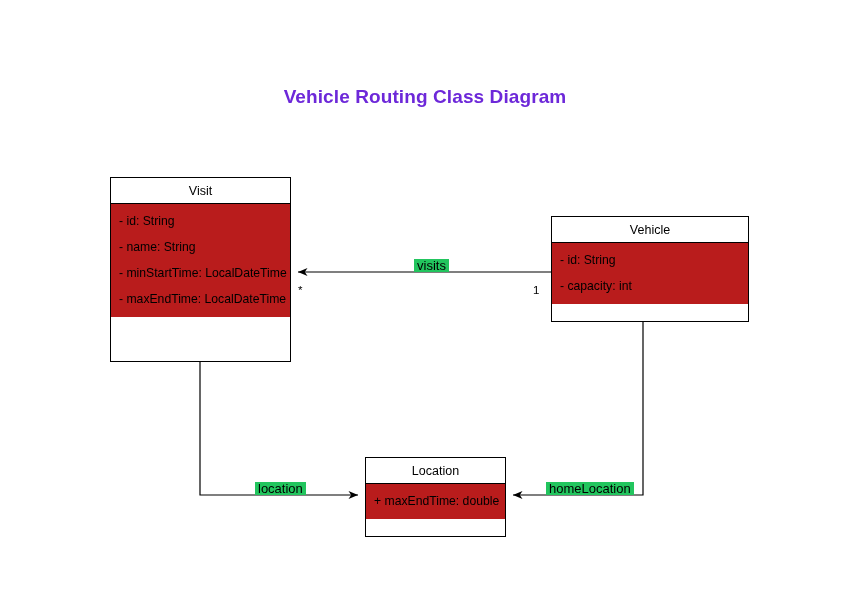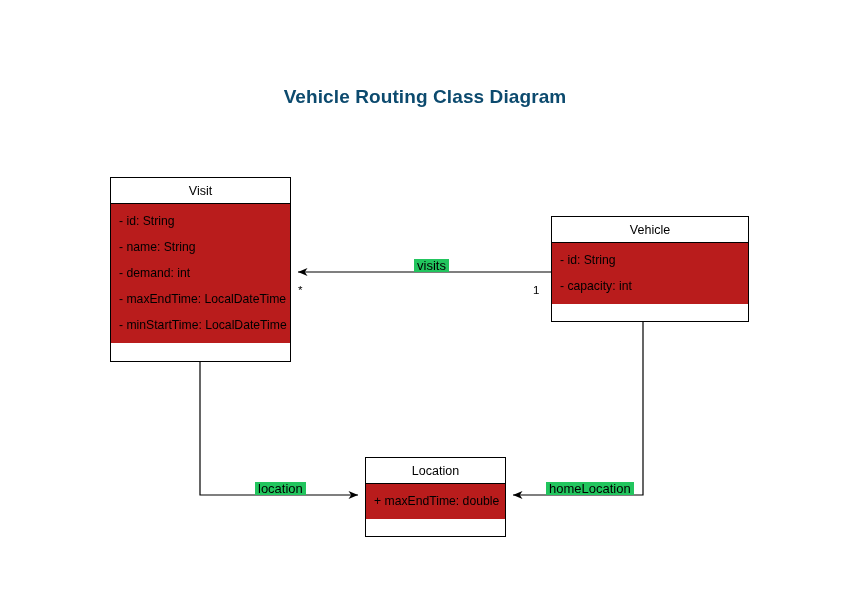--- a/index.html
+++ b/index.html
@@ -31,21 +31,21 @@
 
   .diagram-title {
     position: absolute;
     left: 0;
     top: 86px;
     width: 850px;
     text-align: center;
     font-size: 19px;
     font-weight: bold;
     letter-spacing: 0.1px;
-    color: #0c4a6e;
+    color: #6d28d9;
   }
 
   .uml-class {
     position: absolute;
     box-sizing: border-box;
     background: #ffffff;
     border: 1.3px solid #000000;
     z-index: 2;
   }
   .uml-class-name {
@@ -127,23 +127,22 @@
     <g>
       <polyline points="643,322 643,495 513,495" fill="none" stroke="#000000" stroke-width="1.2" marker-end="url(#arrow-open)"></polyline>
     </g>
   </svg>
 
   <div class="uml-class" id="class-visit">
     <div class="uml-class-name">Visit</div>
     <div class="uml-attrs">
       <div class="uml-attr">- id: String</div>
       <div class="uml-attr">- name: String</div>
-      <div class="uml-attr">- demand: int</div>
+      <div class="uml-attr">- minStartTime: LocalDateTime</div>
       <div class="uml-attr">- maxEndTime: LocalDateTime</div>
-      <div class="uml-attr">- minStartTime: LocalDateTime</div>
     </div>
   </div>
 
   <div class="uml-class" id="class-vehicle">
     <div class="uml-class-name">Vehicle</div>
     <div class="uml-attrs">
       <div class="uml-attr">- id: String</div>
       <div class="uml-attr">- capacity: int</div>
     </div>
   </div>

